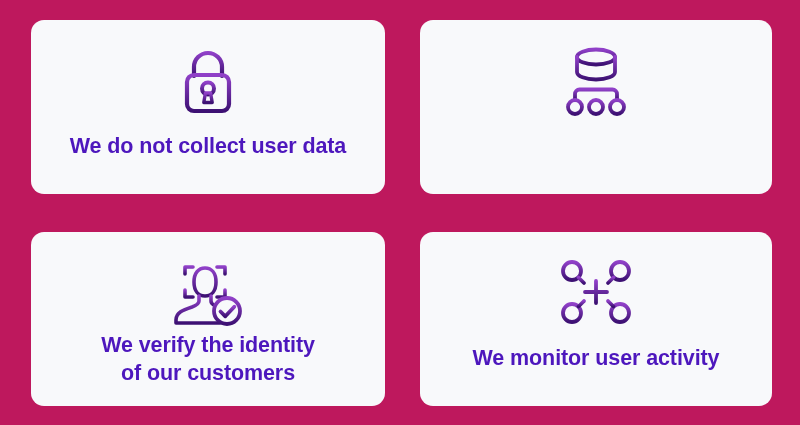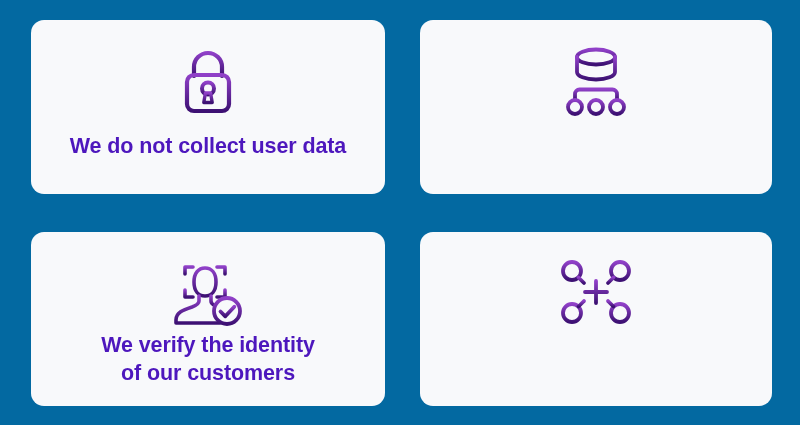--- a/index.html
+++ b/index.html
@@ -11,21 +11,21 @@
     width: 800px;
     height: 425px;
     overflow: hidden;
     font-family: "Liberation Sans", sans-serif;
   }
 
   .board {
     position: relative;
     width: 800px;
     height: 425px;
-    background: #0369a1;
+    background: #be185d;
     box-sizing: border-box;
     padding: 20px 28px 19px 31px;
   }
 
   .grid {
     display: grid;
     grid-template-columns: 354px 352px;
     grid-template-rows: 174px 174px;
     column-gap: 35px;
     row-gap: 38px;
@@ -156,16 +156,17 @@
           <path d="M56 13 h-14" stroke="url(#g4)" stroke-width="3.8" stroke-linecap="round"></path>
           <circle cx="17" cy="59" r="9" stroke="url(#g4)" stroke-width="3.8" fill="none"></circle>
           <path d="M23.5 52.5 L29 47" stroke="url(#g4)" stroke-width="3.8" stroke-linecap="round"></path>
           <path d="M26 63 h14" stroke="url(#g4)" stroke-width="3.8" stroke-linecap="round"></path>
           <circle cx="65" cy="59" r="9" stroke="url(#g4)" stroke-width="3.8" fill="none"></circle>
           <path d="M58.5 52.5 L53 47" stroke="url(#g4)" stroke-width="3.8" stroke-linecap="round"></path>
           <path d="M56 63 h-14" stroke="url(#g4)" stroke-width="3.8" stroke-linecap="round"></path>
           <path d="M41 27 v22 M30 38 h22" stroke="url(#g4)" stroke-width="3.8" stroke-linecap="round"></path>
         </svg>
       </div>
+      <div class="card-label">We monitor user activity</div>
     </div>
 
   </div>
 </div>
 
 </body></html>

